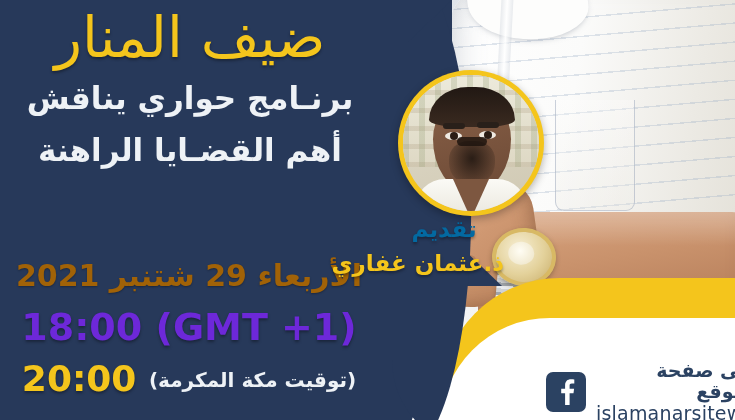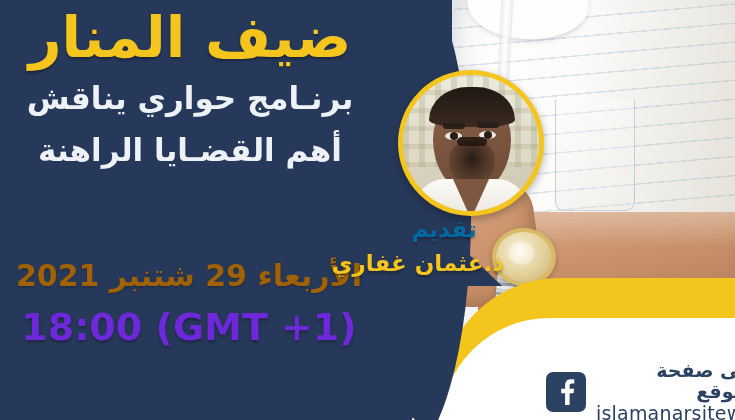--- a/index.html
+++ b/index.html
@@ -135,21 +135,21 @@
   .panel-notch{
     position:absolute;left:408px;top:-2px;width:46px;height:44px;
     background:#27395a;
     clip-path:polygon(0 0,100% 0,0 100%);
   }
 
   
   .txt{position:absolute;direction:rtl;text-align:center;white-space:nowrap;}
   .headline{
     left:0;top:8px;width:380px;
-    font-size:57px;font-weight:bold;color:#f4c51c;
+    font-size:57px;font-weight:normal;color:#f4c51c;
     letter-spacing:-1px;line-height:1.05;
     text-shadow:0 2px 3px rgba(0,0,0,.35);
   }
   .sub1{
     left:0;top:80px;width:380px;
     font-size:31px;font-weight:bold;color:#eef2f6;line-height:1.2;
   }
   .sub2{
     left:0;top:132px;width:380px;
     font-size:31px;font-weight:bold;color:#eef2f6;line-height:1.2;
@@ -284,20 +284,24 @@
   <div class="navy-panel"></div>
   <div class="panel-curve"></div>
   <div class="panel-notch"></div>
 
   <div class="txt headline">ضيف المنار</div>
   <div class="txt sub1">برنـامج حواري يناقش</div>
   <div class="txt sub2">أهم القضـايا الراهنة</div>
 
   <div class="txt date-line">الأربعاء 29 شتنبر 2021</div>
   <div class="txt time-line">(GMT +1) 18:00</div>
+  <div class="txt time-line2">
+    <span class="mecca">(توقيت مكة المكرمة)</span>
+    <span>20:00</span>
+  </div>
 
   <div class="txt presenter-label">تقديم</div>
   <div class="txt presenter-name">ذ.عثمان غفاري</div>
 
   <div class="avatar-ring">
     <div class="avatar">
       <div class="av-bg-tile"></div>
       <div class="av-face"></div>
       <div class="av-hair"></div>
       <div class="av-brow" style="left:40px;top:48px;"></div>

